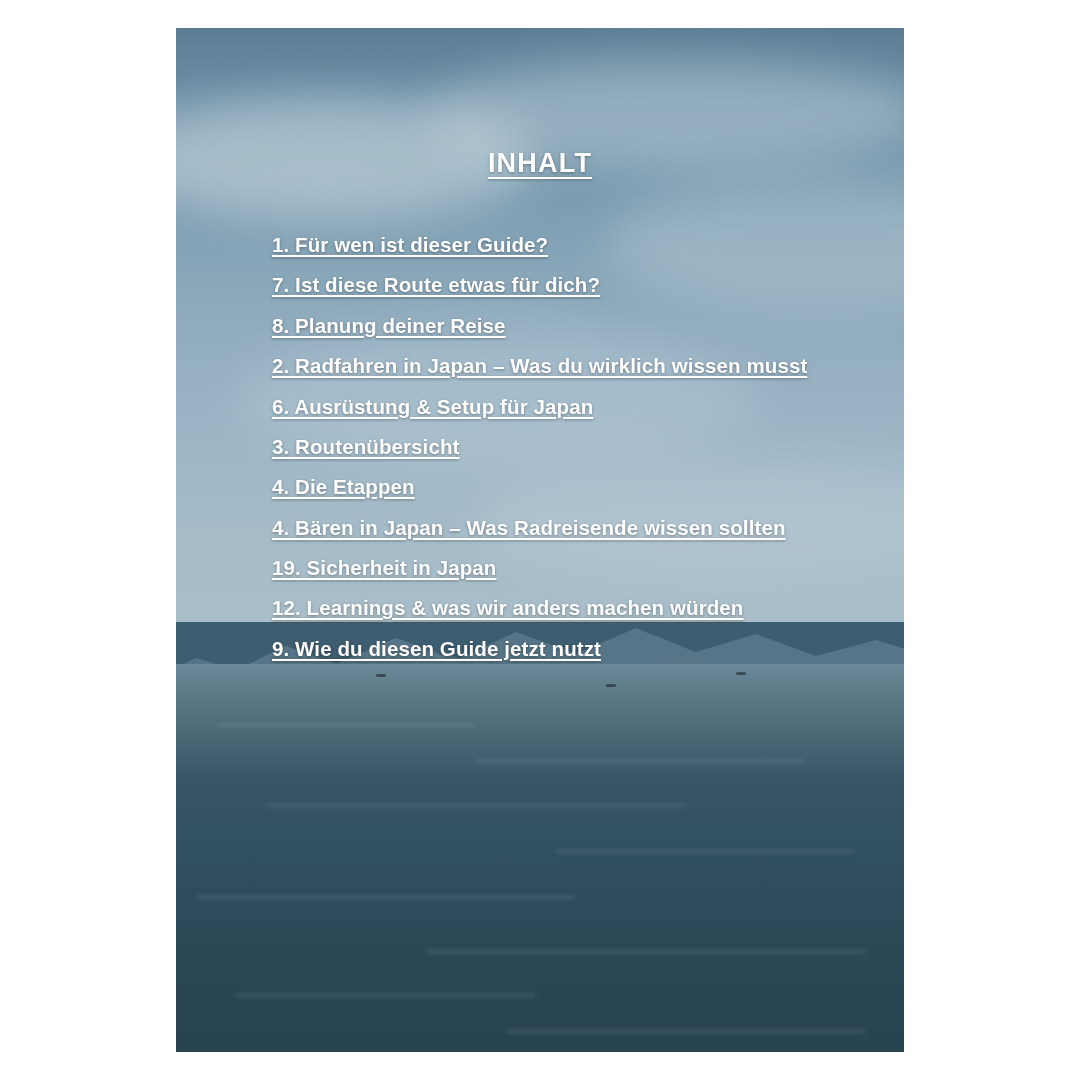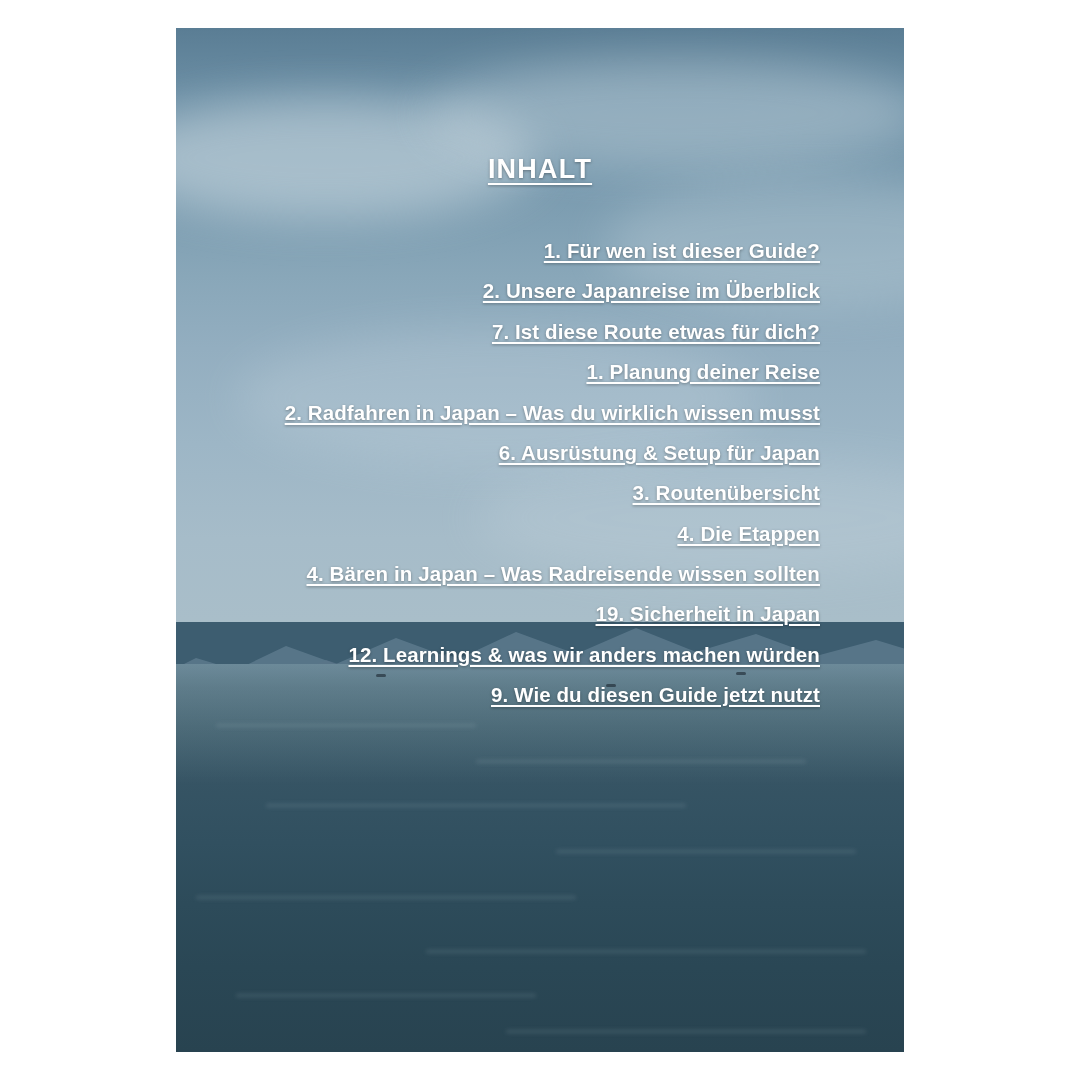--- a/index.html
+++ b/index.html
@@ -118,39 +118,38 @@
   
   .content {
     position: absolute;
     inset: 0;
     padding: 0 84px;
     box-sizing: border-box;
     color: #ffffff;
   }
 
   .toc-title {
-    margin: 12px;
+    margin: 6px;
     padding-top: 114px;
     text-align: center;
     font-size: 27px;
     font-weight: 700;
     letter-spacing: 1.2px;
     text-decoration: underline;
     text-underline-offset: 5px;
     text-decoration-thickness: 2px;
     color: #ffffff;
     text-shadow: 0 1px 3px rgba(0,0,0,0.35);
   }
 
   .toc-list {
     list-style: none;
-    margin: 0;
+    margin: 12px;
     padding: 0;
     margin-top: 46px;
-    text-align: right;
   }
   .toc-item {
     font-size: 20.5px;
     font-weight: 700;
     line-height: 1.97;
     letter-spacing: 0.1px;
     color: #ffffff;
     text-shadow: 0 1px 3px rgba(0,0,0,0.35);
     white-space: nowrap;
   }
@@ -214,27 +213,24 @@
 
     <div class="content">
 
       <h1 class="toc-title">INHALT</h1>
 
       <ul class="toc-list">
         <li class="toc-item">
           <a class="toc-link">1. Für wen ist dieser Guide?</a>
         </li>
         <li class="toc-item">
-          <a class="toc-link">2. Unsere Japanreise im Überblick</a>
-        </li>
-        <li class="toc-item">
           <a class="toc-link">7. Ist diese Route etwas für dich?</a>
         </li>
         <li class="toc-item">
-          <a class="toc-link">1. Planung deiner Reise</a>
+          <a class="toc-link">8. Planung deiner Reise</a>
         </li>
         <li class="toc-item">
           <a class="toc-link">2. Radfahren in Japan – Was du wirklich wissen musst</a>
         </li>
         <li class="toc-item">
           <a class="toc-link">6. Ausrüstung &amp; Setup für Japan</a>
         </li>
         <li class="toc-item">
           <a class="toc-link">3. Routenübersicht</a>
         </li>

